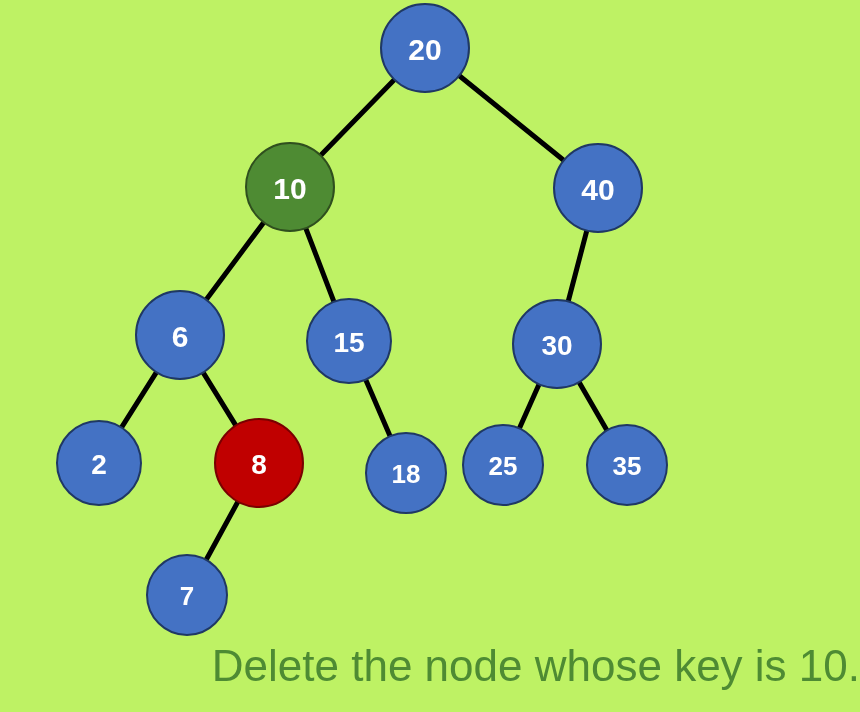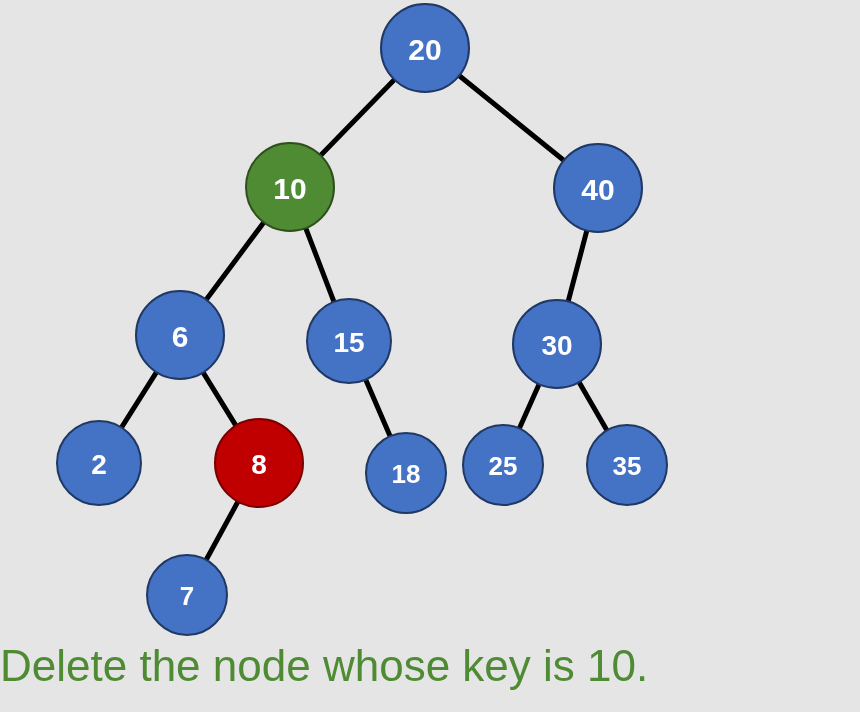--- a/index.html
+++ b/index.html
@@ -11,21 +11,21 @@
     width: 860px;
     height: 712px;
     font-family: "Liberation Sans", sans-serif;
     overflow: hidden;
     position: relative;
   }
   #stage {
     position: relative;
     width: 860px;
     height: 712px;
-    background: #e5e5e5;
+    background: #bef264;
   }
   #tree-svg {
     position: absolute;
     left: 0;
     top: 0;
     width: 860px;
     height: 712px;
   }
   .node-circle {
     stroke: #1F3864;
@@ -47,21 +47,21 @@
   .edge-line {
     stroke: #000000;
     stroke-width: 5;
     stroke-linecap: round;
   }
   #caption {
     position: absolute;
     left: 0;
     top: 636px;
     width: 860px;
-    text-align: left;
+    text-align: right;
     font-family: "Liberation Sans", sans-serif;
     font-size: 44px;
     line-height: 60px;
     color: #4E8B33;
     white-space: nowrap;
   }
 </style>
 </head>
 <body>
 

